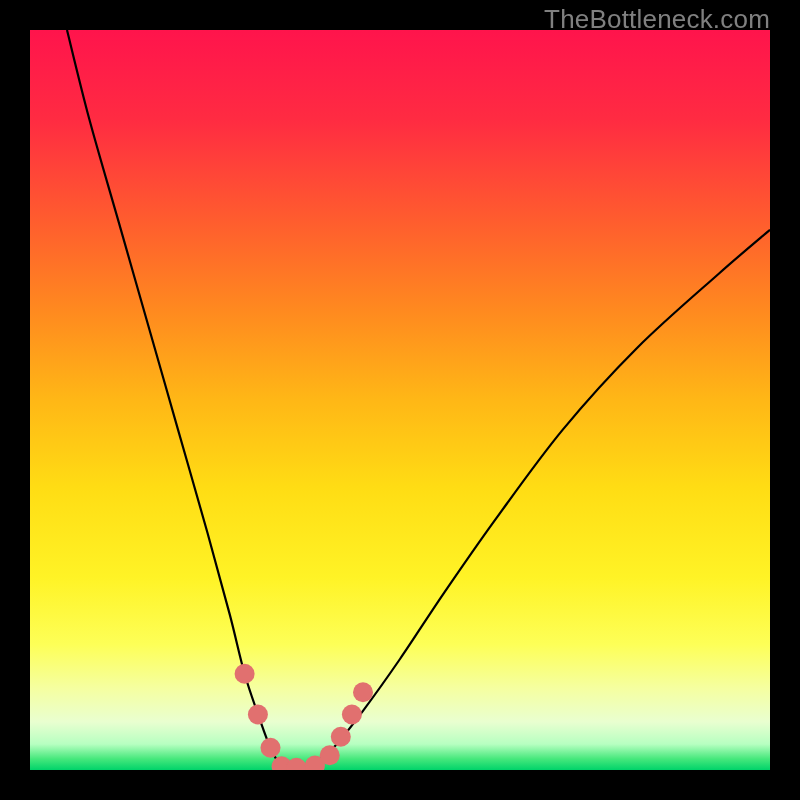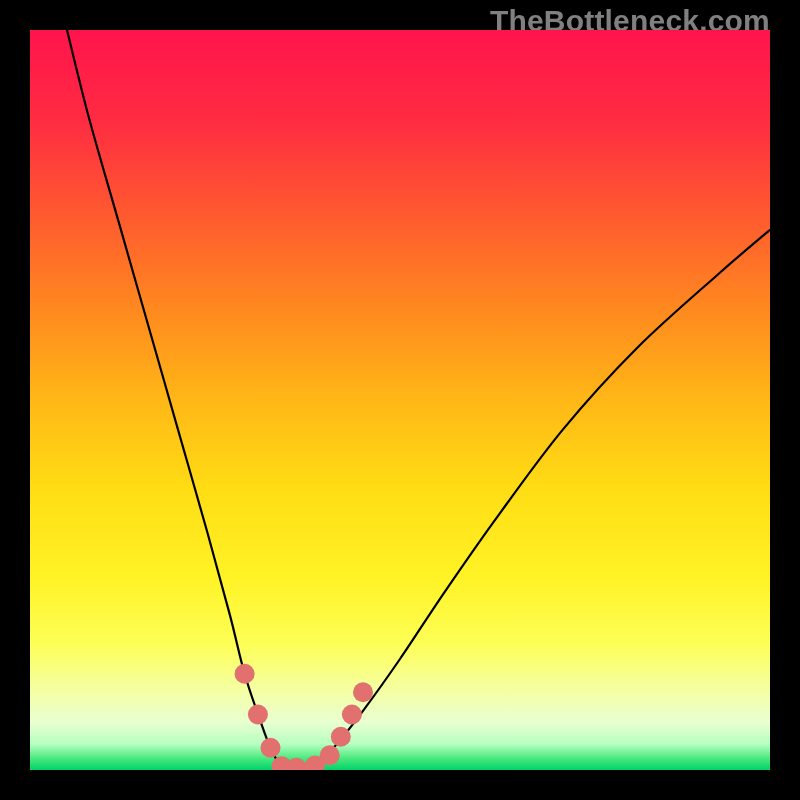--- a/index.html
+++ b/index.html
@@ -26,23 +26,23 @@
   }
   .gradient {
     position: absolute;
     inset: 0;
   }
   .watermark {
     position: absolute;
     top: 4px;
     right: 30px;
     color: #808080;
-    font-size: 30px;
+    font-size: 26px;
     letter-spacing: 0.2px;
-    font-weight: 700;
+    font-weight: 400;
   }
   svg.curve {
     position: absolute;
     inset: 0;
   }
 </style>
 </head>
 <body>
 
 <div class="frame">

